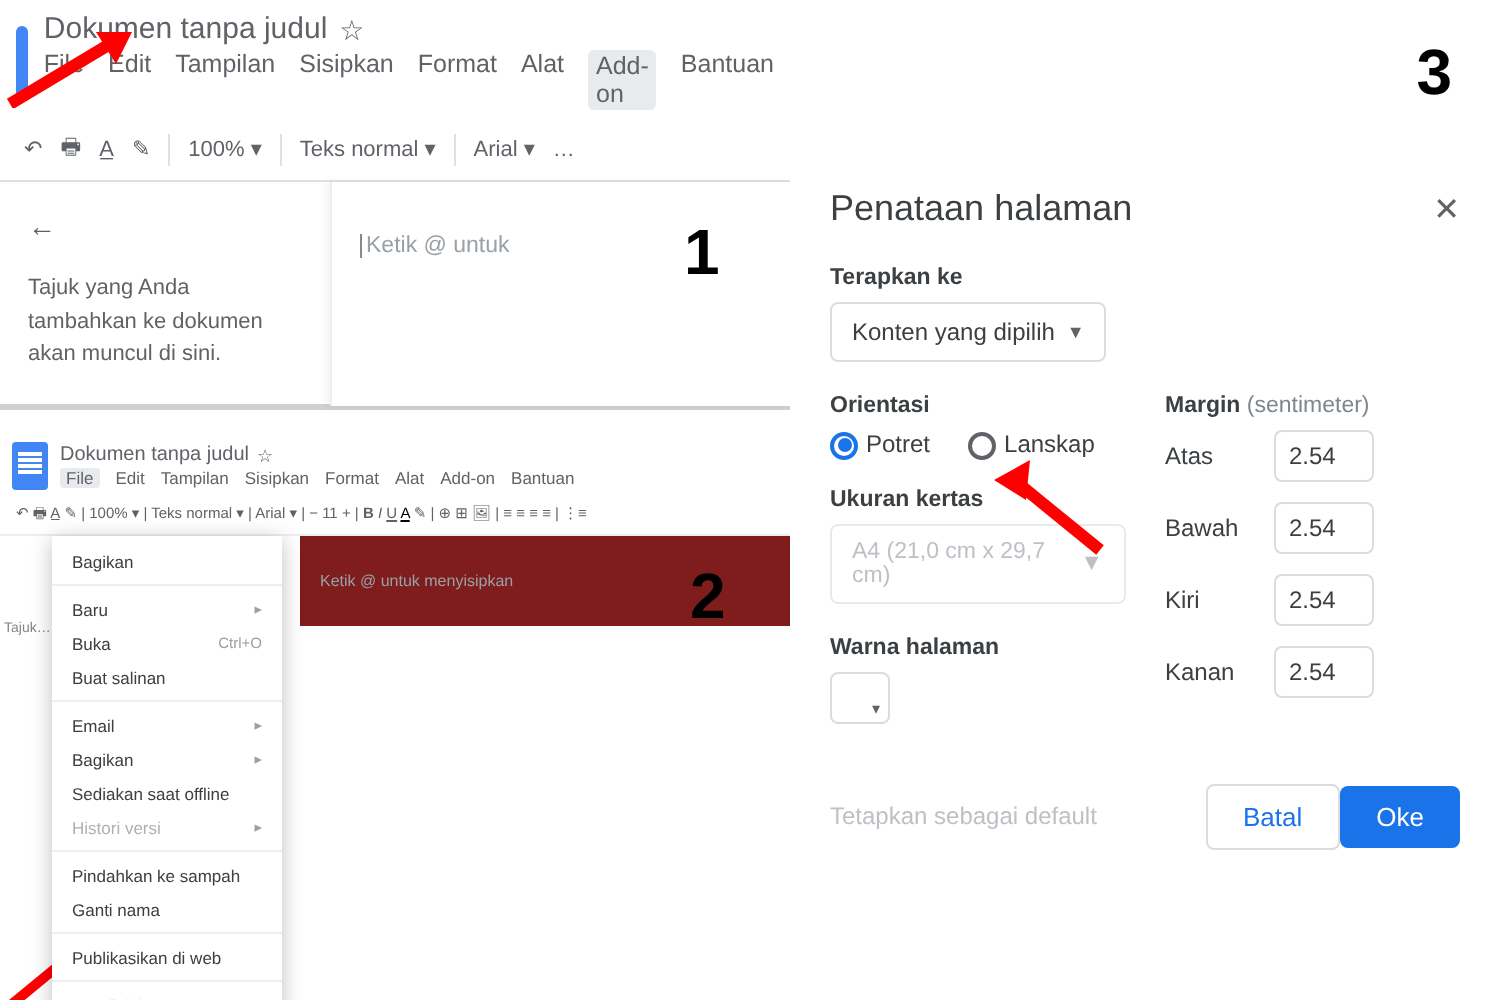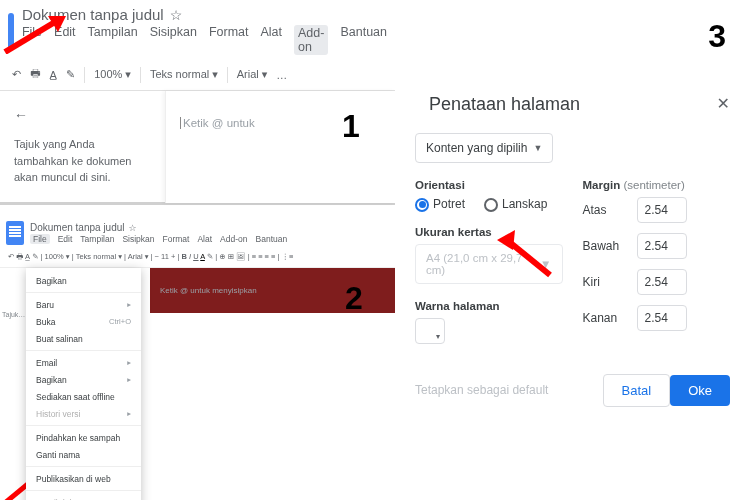--- a/index.html
+++ b/index.html
@@ -42,21 +42,21 @@
   .p2-dropdown .item { padding:3.5px 10px; display:flex; justify-content:space-between; color:#3c4043;}
   .p2-dropdown .item.disabled { color:#b0b0b0;justify-content:space-between;}
   .p2-dropdown .sep { height:1px; background:#eee; margin:3px 0;}
   .p2-dropdown .item .sub { color:#9aa0a6; font-size:7.5px;}
   .p2-outtext { position:absolute; left:2px; top:42px; font-size:7px; width:26px; line-height:1.3; color:#80868b;}
   .p2-page { margin-left:150px; flex:1; background:#7f1d1d; padding:18px 10px; font-size:8px; color:#9aa0a6;}
   .red-arrow2 { position:absolute; left:2px; bottom:-16px; width:50px; height:40px; pointer-events:none;}
 
   
   .panel3 { position:absolute; right:0; top:0; width:355px; height:500px; background:#fff; padding:14px 20px 18px 20px; }
-  .p3-header { display:flex; justify-content:space-between; align-items:flex-start; margin-top:80px; margin-bottom:18px;margin-left:14px;}
+  .p3-header { display:flex; justify-content:space-between; align-items:flex-end; margin-top:80px; margin-bottom:18px;}
   .p3-title { font-size:18px; color:#3c4043; }
   .p3-close { color:#5f6368; font-size:16px; cursor:pointer;}
   .p3-label { font-size:11.5px; color:#3c4043; font-weight:600; margin-bottom:6px; }
   .p3-label .light { font-weight:400; color:#80868b;}
   .p3-select { border:1px solid #dadce0; border-radius:4px; padding:7px 10px; font-size:12px; color:#3c4043; display:inline-flex; align-items:center; gap:6px; margin-bottom:16px;}
   .p3-select .caret { font-size:9px; color:#5f6368;}
   .p3-row { display:flex; justify-content:space-between; gap:20px; margin-bottom:14px;}
   .p3-col { flex:1; }
   .radio-row { display:flex; gap:19px; font-size:12px; color:#3c4043; align-items:center; margin-bottom:14px;}
   .radio { width:14px; height:14px; border:2px solid #5f6368; border-radius:50%; display:inline-flex; align-items:center; justify-content:center; margin-right:4px; vertical-align:middle;}
@@ -211,20 +211,21 @@
 </div>
 <div class="big-num" style="left:345px; top:280px;">2</div>
 
 <div class="panel3">
   <div class="big-num" style="right:24px; top:18px; left:auto;">3</div>
   <div class="p3-header">
     <div class="p3-title">Penataan halaman</div>
     <div class="p3-close">✕</div>
   </div>
 
+  <div class="p3-label">Terapkan ke</div>
   <div class="p3-select">
     <span>Konten yang dipilih</span>
       <span class="caret">▼</span>
   </div>
 
   <div class="p3-row">
     <div class="p3-col">
       <div class="p3-label">Orientasi</div>
       <div class="radio-row">
         <label><span class="radio checked"></span><span>Potret</span></label>

